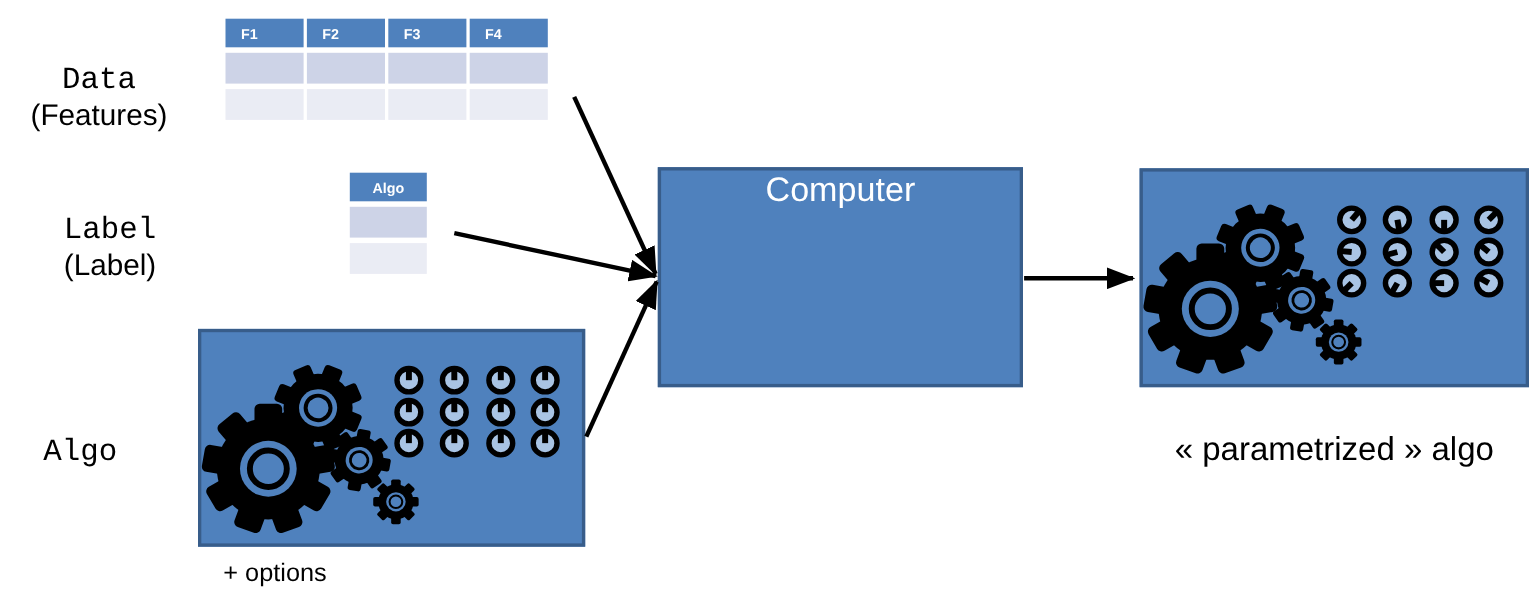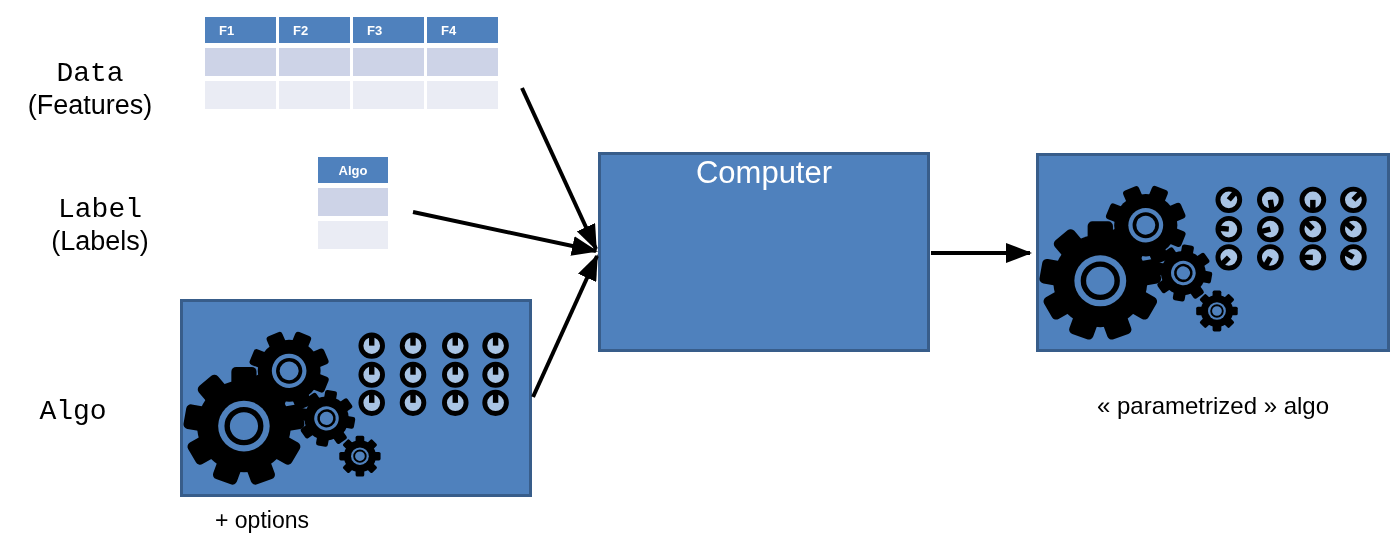--- a/index.html
+++ b/index.html
@@ -28,37 +28,37 @@
   .blue-box{
     position:absolute;box-sizing:border-box;
     background:var(--box-fill,#4f81bd);
     border:3px solid var(--box-border,#385d8a);
   }
   .computer-box{display:flex;align-items:flex-start;justify-content:center;}
   .computer-box .caption{color:var(--computer-text,#fff);font-size:31px;}
   .machine-box svg{display:block;width:100%;height:100%;}
 
   .bottom-note{position:absolute;font-size:23px;text-align:center;}
-  .result-caption{position:absolute;font-size:24px;text-align:center;}
+  .result-caption{position:absolute;font-size:30px;text-align:center;}
 
   #arrow-layer{position:absolute;left:0;top:0;pointer-events:none;}
 </style>
 </head>
 <body>
 
 <div class="canvas">
 
   <div class="side-label" style="left:15px;top:58px;width:150px;">
     <div class="big">Data</div>
     <div class="small">(Features)</div>
   </div>
 
   <div class="side-label" style="left:20px;top:194px;width:160px;">
     <div class="big">Label</div>
-    <div class="small">(Labels)</div>
+    <div class="small">(Label)</div>
   </div>
 
   <div class="side-label" style="left:13px;top:396px;width:120px;">
     <div class="big">Algo</div>
   </div>
 
   <div class="tbl-wrap" id="features-table" style="left:202px;top:12px;">
       <table>
         <tbody>
           <tr>
@@ -198,21 +198,21 @@
           <circle r="11" fill="#a9c4e4" stroke="#000000" stroke-width="5"></circle>
           <rect x="-2.75" y="-12.5" width="5.5" height="12.5" fill="#000000" transform="rotate(0)"></rect>
         </g>
         <g transform="translate(318,104)">
           <circle r="11" fill="#a9c4e4" stroke="#000000" stroke-width="5"></circle>
           <rect x="-2.75" y="-12.5" width="5.5" height="12.5" fill="#000000" transform="rotate(0)"></rect>
         </g>
       </svg>
     </div>
 
-  <div class="bottom-note" style="left:192px;top:507px;width:140px;">+ options</div>
+  <div class="bottom-note" style="left:180px;top:507px;width:140px;">+ options</div>
 
   <div class="blue-box computer-box" style="left:598px;top:152px;width:332px;height:200px;">
     <span class="caption">Computer</span>
   </div>
 
   <div class="blue-box machine-box" id="result-box" style="left:1036px;top:153px;width:354px;height:199px;">
       <svg viewBox="0 0 352 198" preserveAspectRatio="none">
         <g transform="translate(62,128) rotate(0)">
           <circle r="47.58" fill="#000000"></circle>
           <rect x="-12.809999999999999" y="-61" width="25.619999999999997" height="31.720000000000002" rx="4.88" fill="#000000" transform="rotate(0)"></rect>

